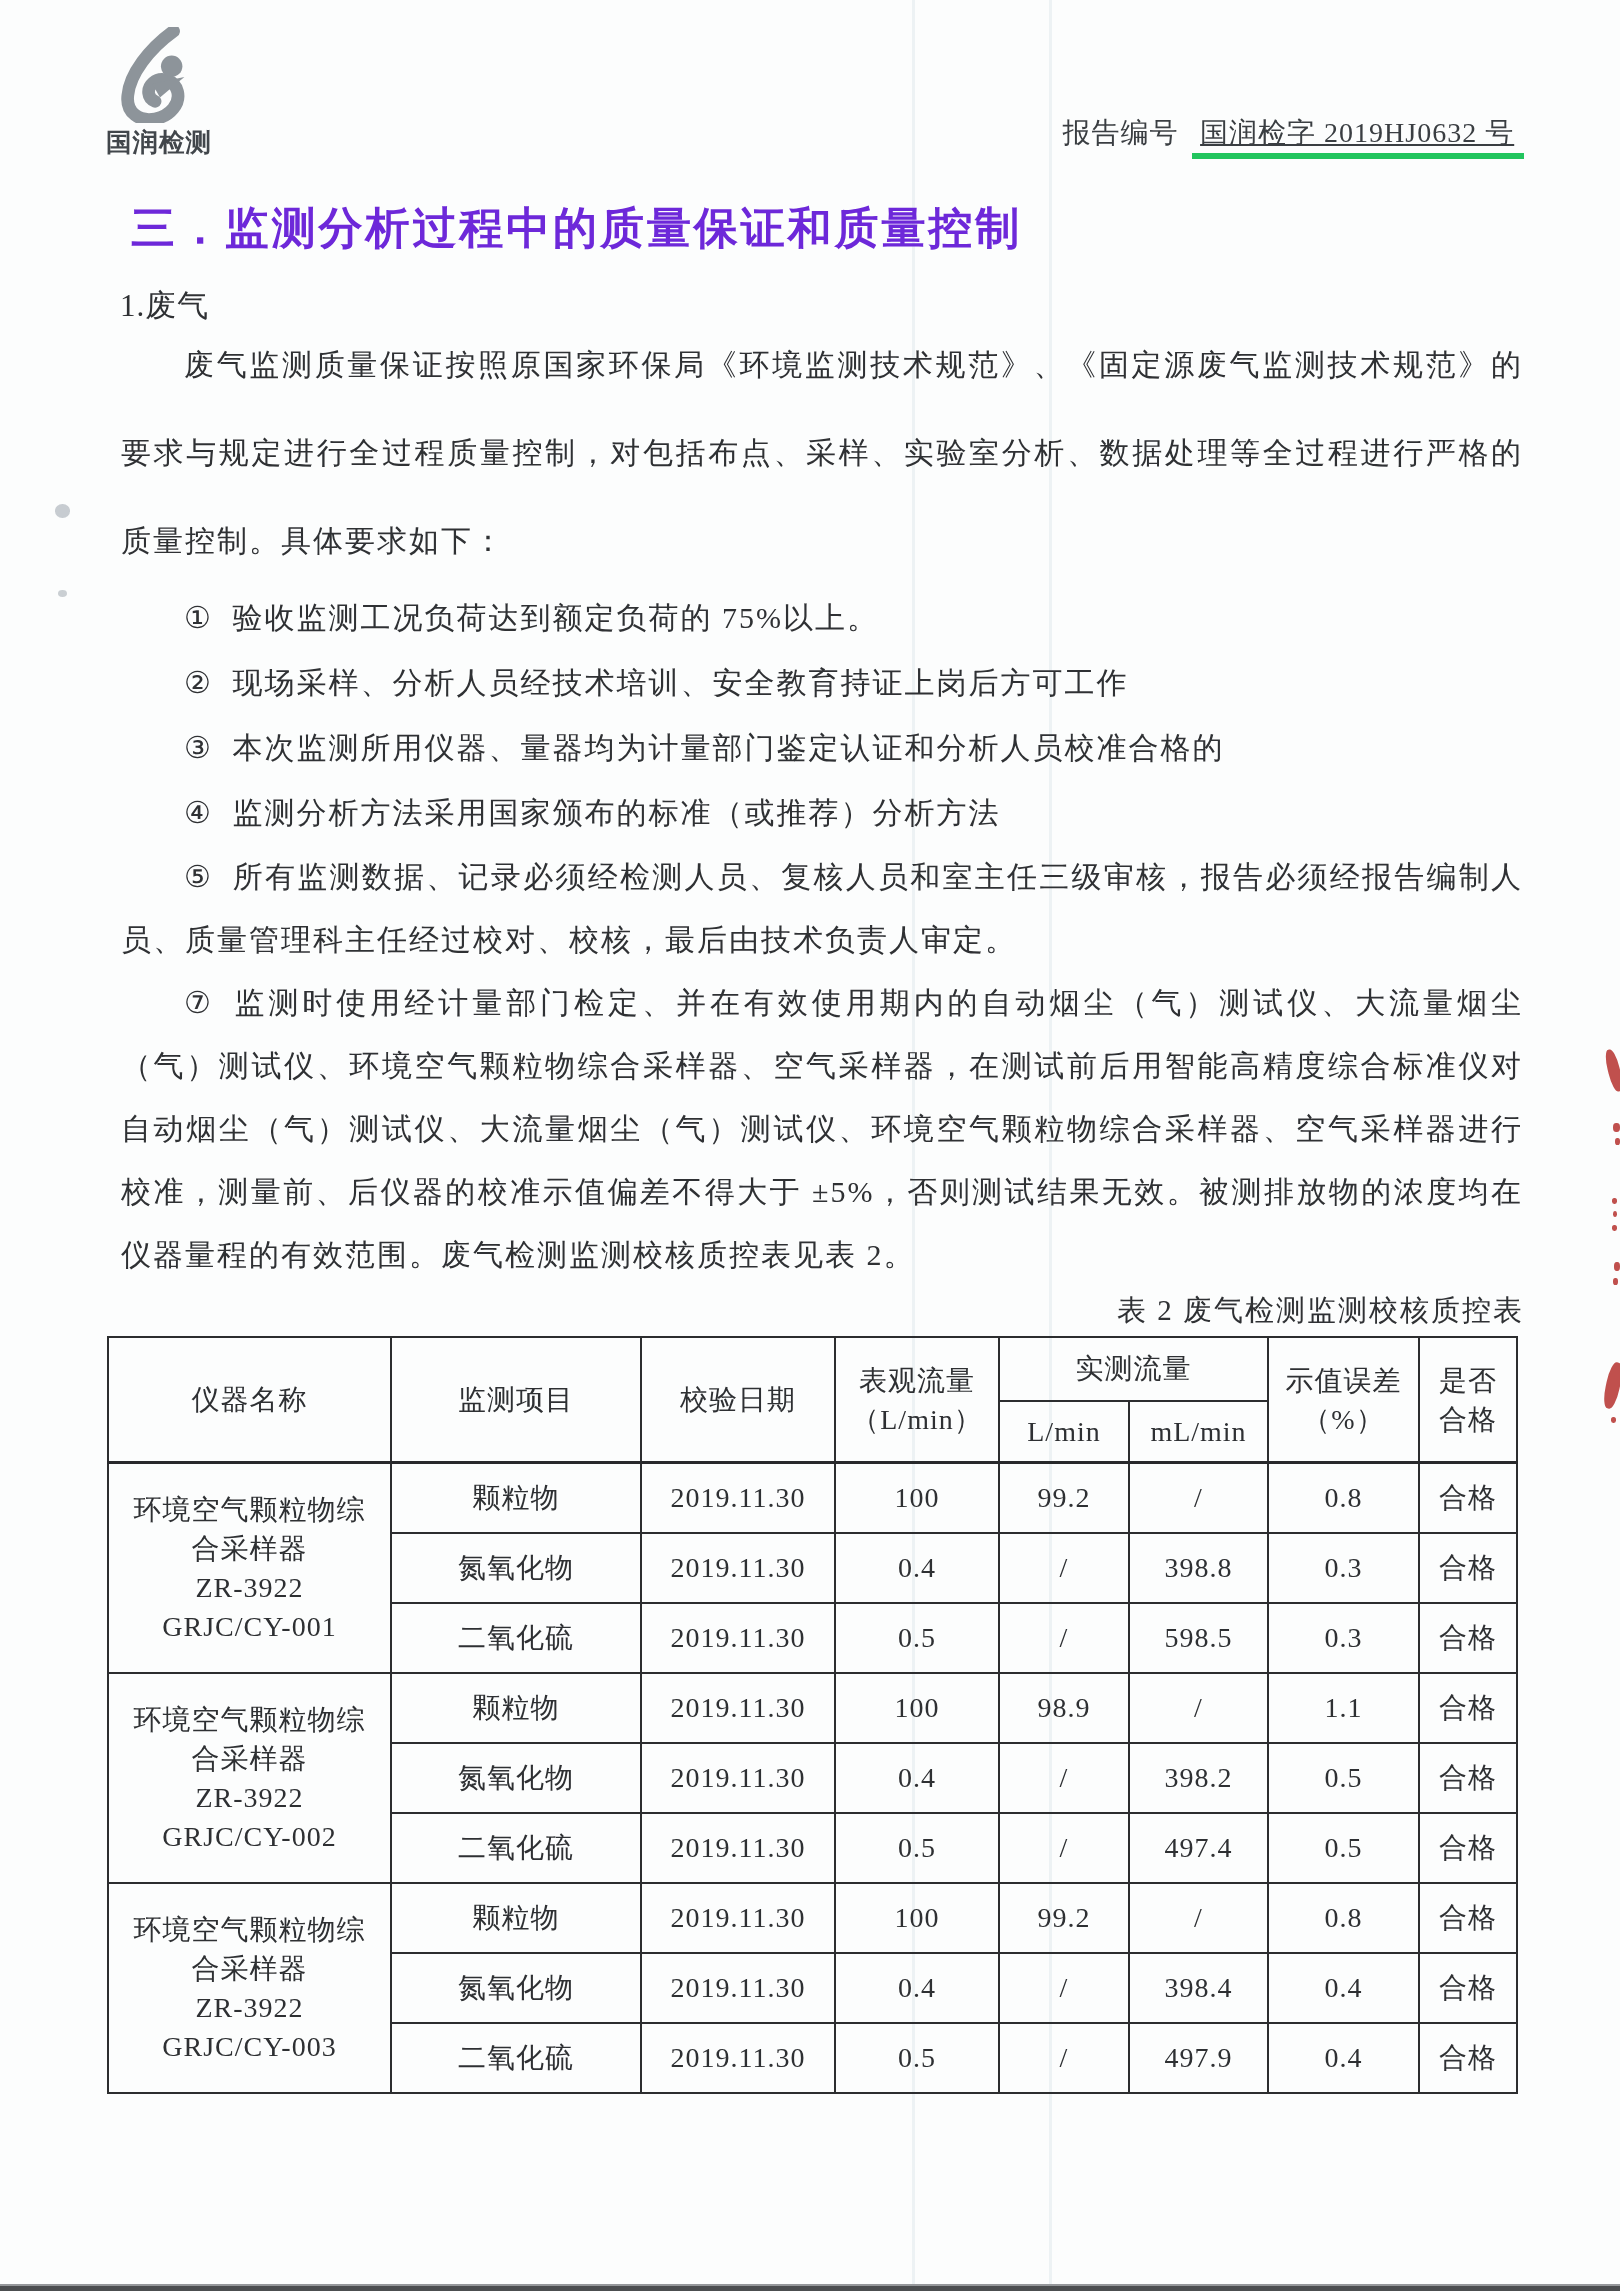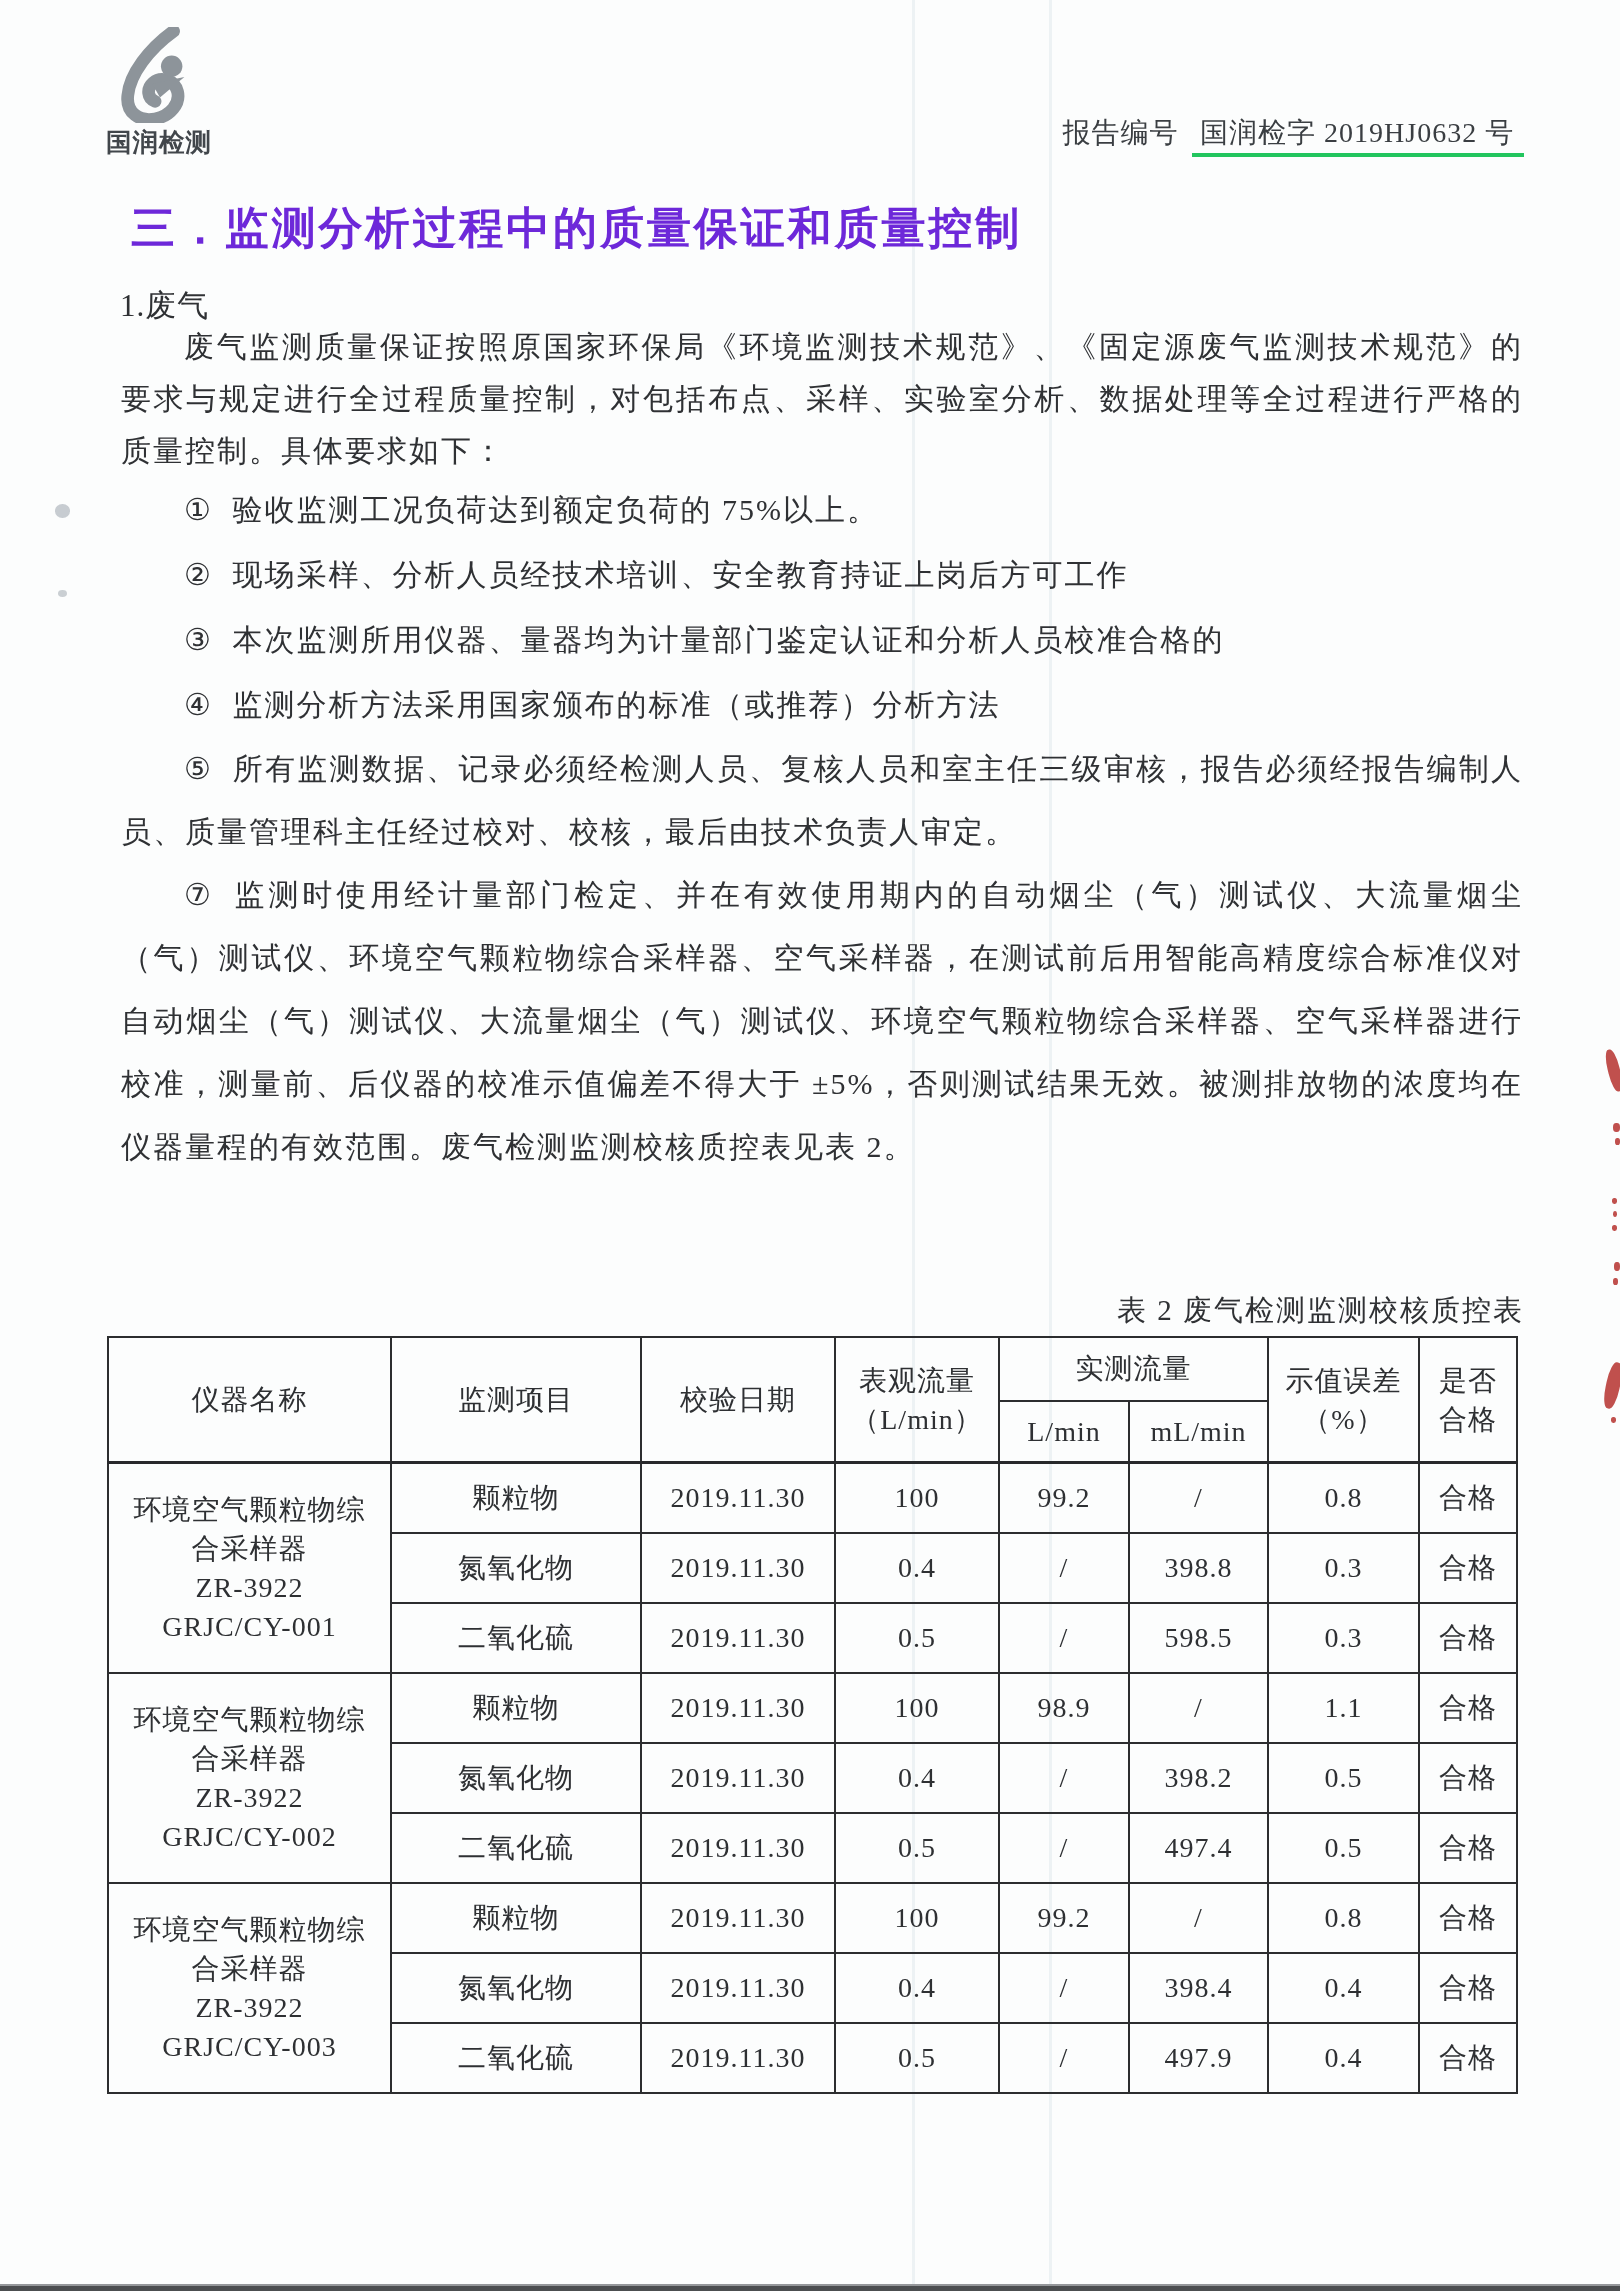--- a/index.html
+++ b/index.html
@@ -17,31 +17,31 @@
   .streak.s2{left:1049px;}
 
   
   .logo{position:absolute;left:106px;top:27.4px;width:106px;text-align:right;}
   .logo svg{display:block;margin:0 auto;}
   .logo-text{margin-top:2px;font-family:"Liberation Sans","DejaVu Sans",sans-serif;
     font-weight:bold;font-size:25.5px;letter-spacing:1px;color:#41464b;}
 
   
   .report{position:absolute;top:114px;right:96px;font-size:28px;color:#3a3e42;letter-spacing:1px;}
-  .report .val{border-bottom:4px solid #22c55e;padding:0 9.8px 4.9px 7.8px;margin-left:13.7px;}
+  .report .val{border-bottom:6px solid #22c55e;padding:0 9.8px 4.9px 7.8px;margin-left:13.7px;text-decoration:underline;}
 
   
   .heading{position:absolute;left:131px;top:199px;font-size:44px;font-weight:600;
     letter-spacing:2.9px;color:#6d28d9;}
   .subheading{position:absolute;left:120px;top:285px;font-size:31px;letter-spacing:1px;}
 
   
   .flow{position:absolute;left:121px;top:321px;width:1402px;font-size:30px;
     letter-spacing:2px;text-align:justify;text-justify:inter-character;}
-  .flow p{margin:0;line-height:52px;text-indent:63px;}
+  .flow p{margin:0;line-height:88px;text-indent:63px;}
   .flow p.item{line-height:65px;}
   .flow p.multiline{line-height:63px;}
   .cnum{margin-right:19.6px;}
 
   
   .tcaption{position:absolute;left:98px;top:1274px;width:1426px;text-align:right;
     font-size:29px;letter-spacing:2px;line-height:41px;margin-top:16px;}
 
   
   table.qc{position:absolute;left:107px;top:1336px;width:1409px;

